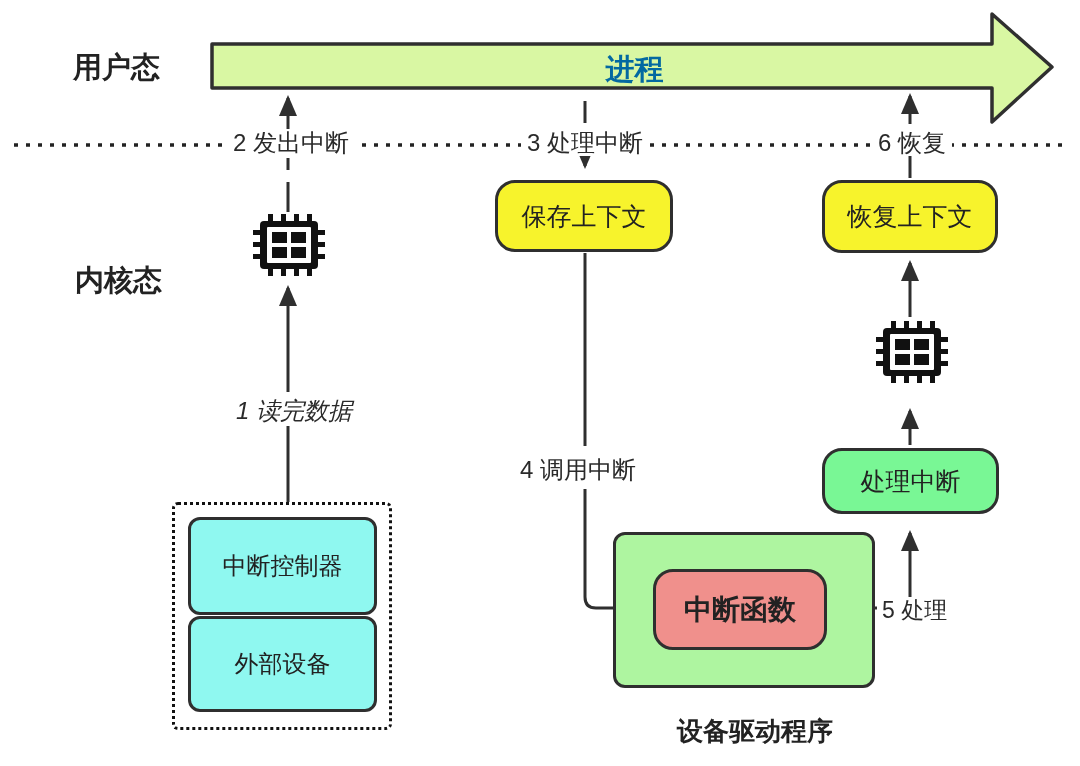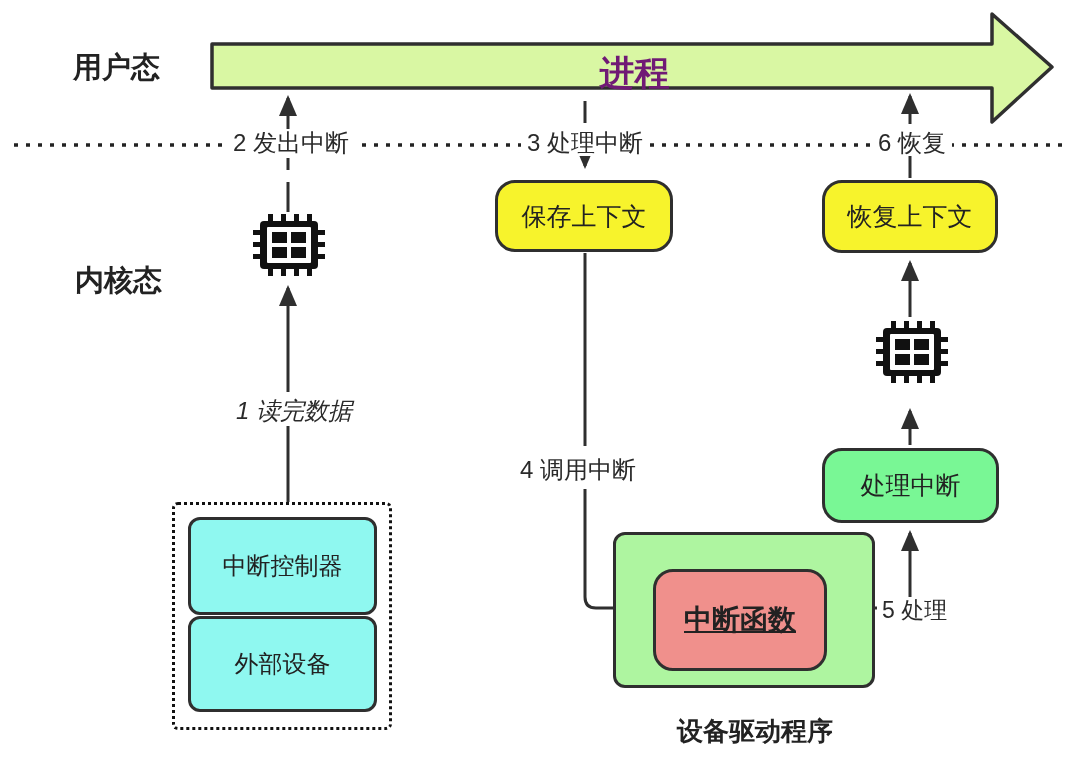--- a/index.html
+++ b/index.html
@@ -11,21 +11,21 @@
   #canvas{
     position:relative; width:1080px; height:766px; background:#fff;
     font-family:"Liberation Sans","DejaVu Sans",sans-serif; color:var(--text);
     overflow:hidden;
   }
   #wires{position:absolute; left:0; top:0; z-index:1; pointer-events:none;}
   .abs{position:absolute; z-index:2;}
   .mode-label{font-size:29px; font-weight:bold; color:#222; white-space:nowrap;margin-left:48px;}
   .process-label{
     left:212px; top:50px; width:845px; text-align:center;
-    font-size:35px; font-weight:bold; color:#701a75;
+    font-size:29px; font-weight:bold; color:#0369a1;
   }
   .step{
     font-size:24px; color:#2a2a2a; white-space:nowrap;
     background:#fff; padding:0 6px; line-height:27px;
   }
   .step.centered{transform:translateX(-50%);}
   .box{
     box-sizing:border-box; border:3.5px solid var(--line); border-radius:20px;
     display:flex; align-items:center; justify-content:center;
     font-size:25px; color:#222; white-space:nowrap;
@@ -93,24 +93,24 @@
   <div class="abs step centered" style="left:291px; top:129px;">2 发出中断</div>
   <div class="abs step centered" style="left:585px; top:129px;">3 处理中断</div>
   <div class="abs step centered" style="left:912px; top:129px;">6 恢复</div>
   <div class="abs step centered" style="left:294px; top:397px;font-style:italic;">1 读完数据</div>
   <div class="abs step centered" style="left:570px; top:456px;margin-left:8px;">4 调用中断</div>
   <div class="abs step" style="left:880px; top:597px; font-size:23px; padding:0 2px;">5 处理</div>
 
   <div class="abs box yellow" style="left:495px; top:180px; width:178px; height:72px;">保存上下文</div>
   <div class="abs box yellow" style="left:822px; top:180px; width:176px; height:73px;">恢复上下文</div>
 
-  <div class="abs box bright-green" style="left:822px; top:448px; width:177px; height:75px;">处理中断</div>
+  <div class="abs box bright-green" style="left:822px; top:448px; width:177px; height:66px;">处理中断</div>
 
   <div class="abs panel" style="left:613px; top:532px; width:262px; height:156px;"></div>
-  <div class="abs box red" style="left:653px; top:569px; width:174px; height:102px;text-decoration:underline;">中断函数</div>
+  <div class="abs box red" style="left:653px; top:569px; width:174px; height:81px;">中断函数</div>
   <div class="abs caption" style="left:755px; top:714px;">设备驱动程序</div>
 
   <div class="abs dotted-panel" style="left:172px; top:502px; width:220px; height:228px;"></div>
   <div class="abs box cyan" style="left:188px; top:517px; width:189px; height:98px; font-size:24px;">中断控制器</div>
   <div class="abs box cyan" style="left:188px; top:616px; width:189px; height:96px; font-size:24px;">外部设备</div>
 
   <svg class="abs" style="left:253px; top:214px;" width="72" height="62" viewBox="0 0 72 62">
     <rect class="chip-dark" x="15" y="0" width="5" height="8"></rect>
     <rect class="chip-dark" x="28" y="0" width="5" height="8"></rect>
     <rect class="chip-dark" x="41" y="0" width="5" height="8"></rect>

